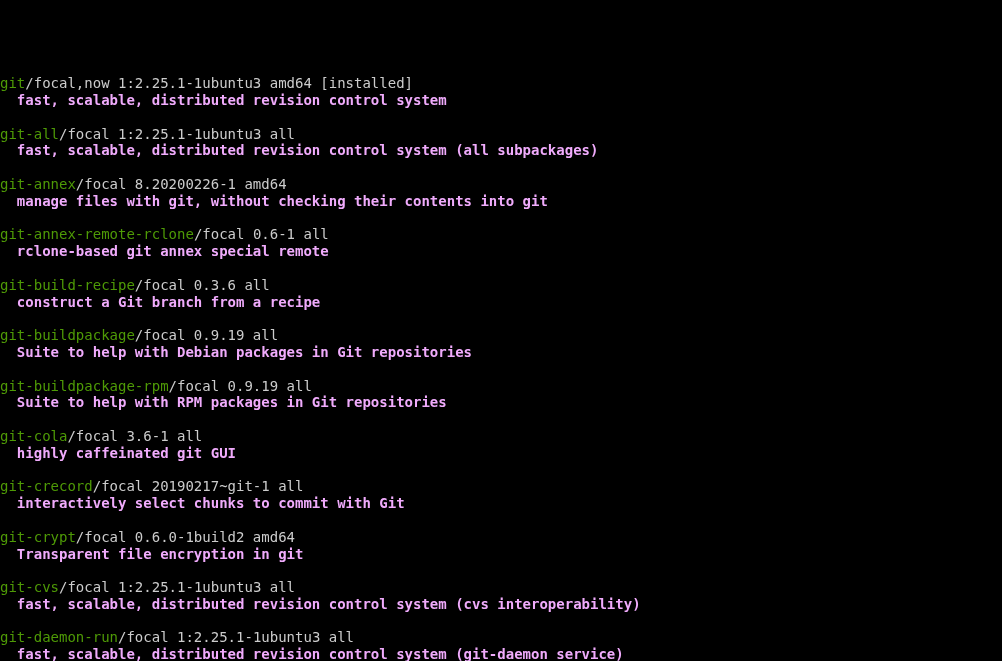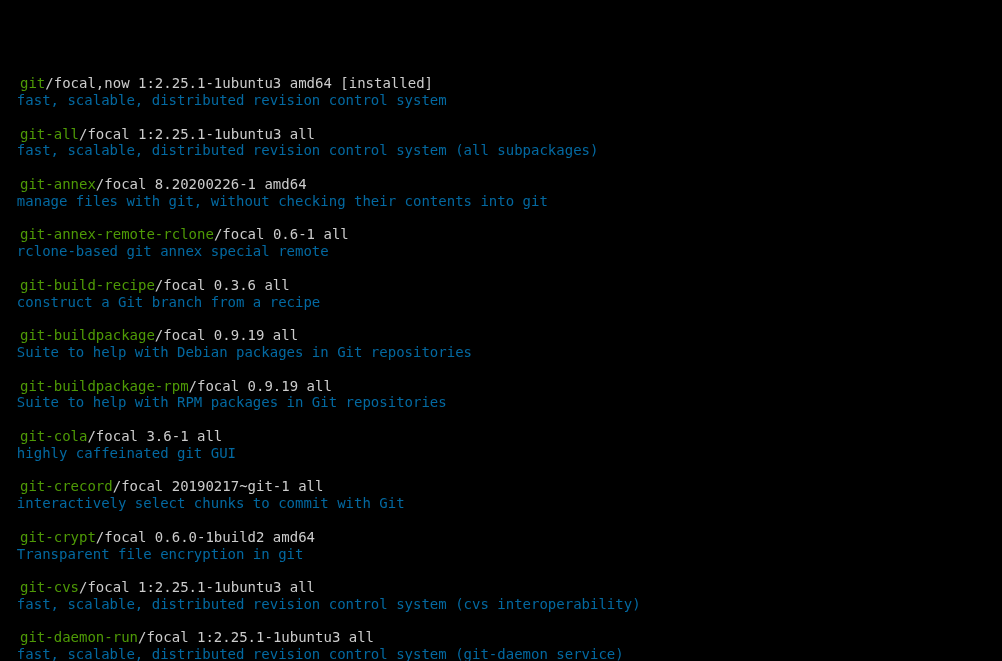--- a/index.html
+++ b/index.html
@@ -19,25 +19,25 @@
       height: 661px;
       overflow: hidden;
     }
     .pkg-name {
       color: #4e9a06;
     }
     .pkg-meta {
       color: #cccccc;
     }
     .pkg-desc {
-      color: #0369a1;
+      color: #f0abfc;
+      font-weight: bold;
     }
     .entry {
       margin-bottom: 0;
-      padding-left: 20px;
     }
   </style>
 </head>
 <body>
 
 
 
 <div id="terminal-output"><div class="entry"><span class="pkg-name">git</span><span class="pkg-meta">/focal,now 1:2.25.1-1ubuntu3 amd64 [installed]</span></div><div class="pkg-desc">  fast, scalable, distributed revision control system</div><div> </div><div class="entry"><span class="pkg-name">git-all</span><span class="pkg-meta">/focal 1:2.25.1-1ubuntu3 all</span></div><div class="pkg-desc">  fast, scalable, distributed revision control system (all subpackages)</div><div> </div><div class="entry"><span class="pkg-name">git-annex</span><span class="pkg-meta">/focal 8.20200226-1 amd64</span></div><div class="pkg-desc">  manage files with git, without checking their contents into git</div><div> </div><div class="entry"><span class="pkg-name">git-annex-remote-rclone</span><span class="pkg-meta">/focal 0.6-1 all</span></div><div class="pkg-desc">  rclone-based git annex special remote</div><div> </div><div class="entry"><span class="pkg-name">git-build-recipe</span><span class="pkg-meta">/focal 0.3.6 all</span></div><div class="pkg-desc">  construct a Git branch from a recipe</div><div> </div><div class="entry"><span class="pkg-name">git-buildpackage</span><span class="pkg-meta">/focal 0.9.19 all</span></div><div class="pkg-desc">  Suite to help with Debian packages in Git repositories</div><div> </div><div class="entry"><span class="pkg-name">git-buildpackage-rpm</span><span class="pkg-meta">/focal 0.9.19 all</span></div><div class="pkg-desc">  Suite to help with RPM packages in Git repositories</div><div> </div><div class="entry"><span class="pkg-name">git-cola</span><span class="pkg-meta">/focal 3.6-1 all</span></div><div class="pkg-desc">  highly caffeinated git GUI</div><div> </div><div class="entry"><span class="pkg-name">git-crecord</span><span class="pkg-meta">/focal 20190217~git-1 all</span></div><div class="pkg-desc">  interactively select chunks to commit with Git</div><div> </div><div class="entry"><span class="pkg-name">git-crypt</span><span class="pkg-meta">/focal 0.6.0-1build2 amd64</span></div><div class="pkg-desc">  Transparent file encryption in git</div><div> </div><div class="entry"><span class="pkg-name">git-cvs</span><span class="pkg-meta">/focal 1:2.25.1-1ubuntu3 all</span></div><div class="pkg-desc">  fast, scalable, distributed revision control system (cvs interoperability)</div><div> </div><div class="entry"><span class="pkg-name">git-daemon-run</span><span class="pkg-meta">/focal 1:2.25.1-1ubuntu3 all</span></div><div class="pkg-desc">  fast, scalable, distributed revision control system (git-daemon service)</div></div>
 
 

